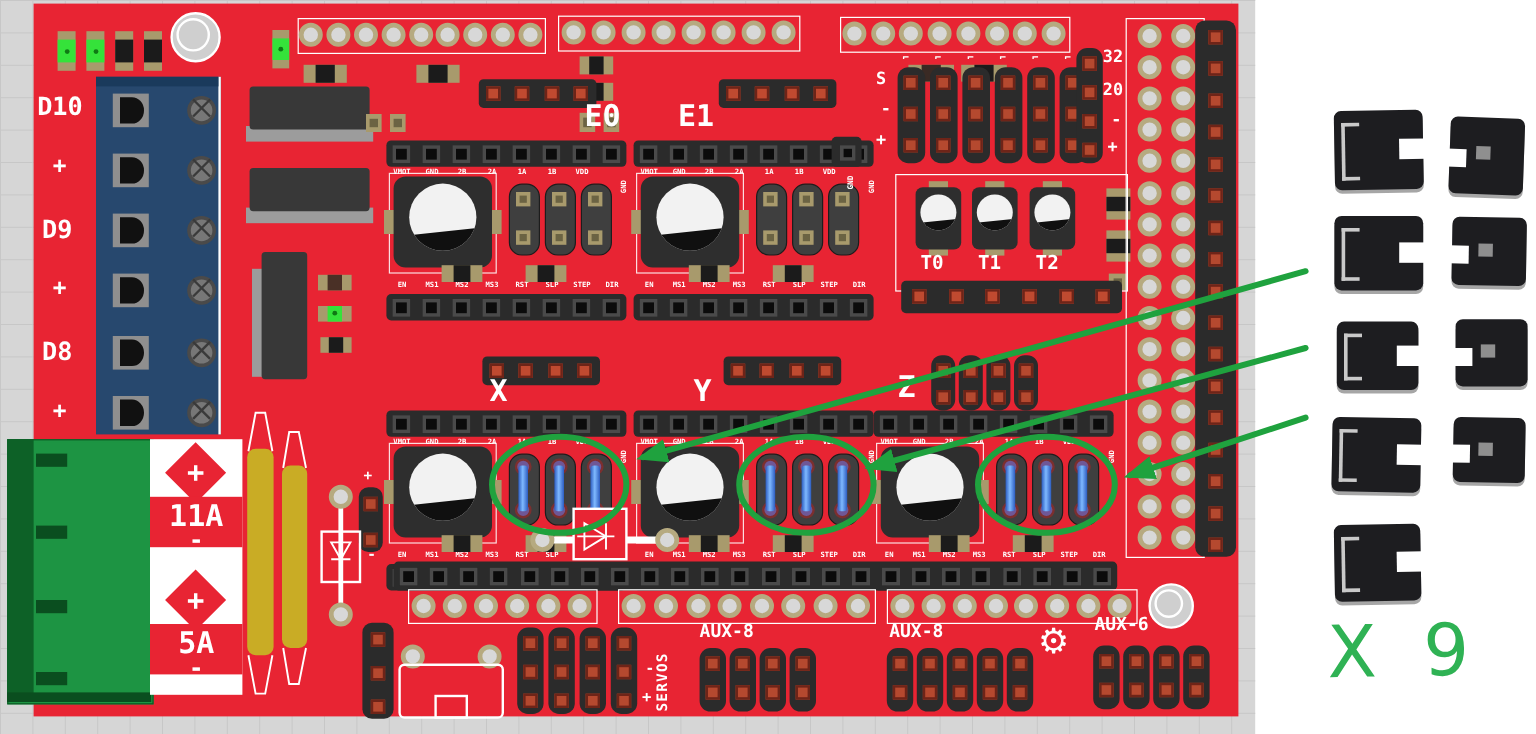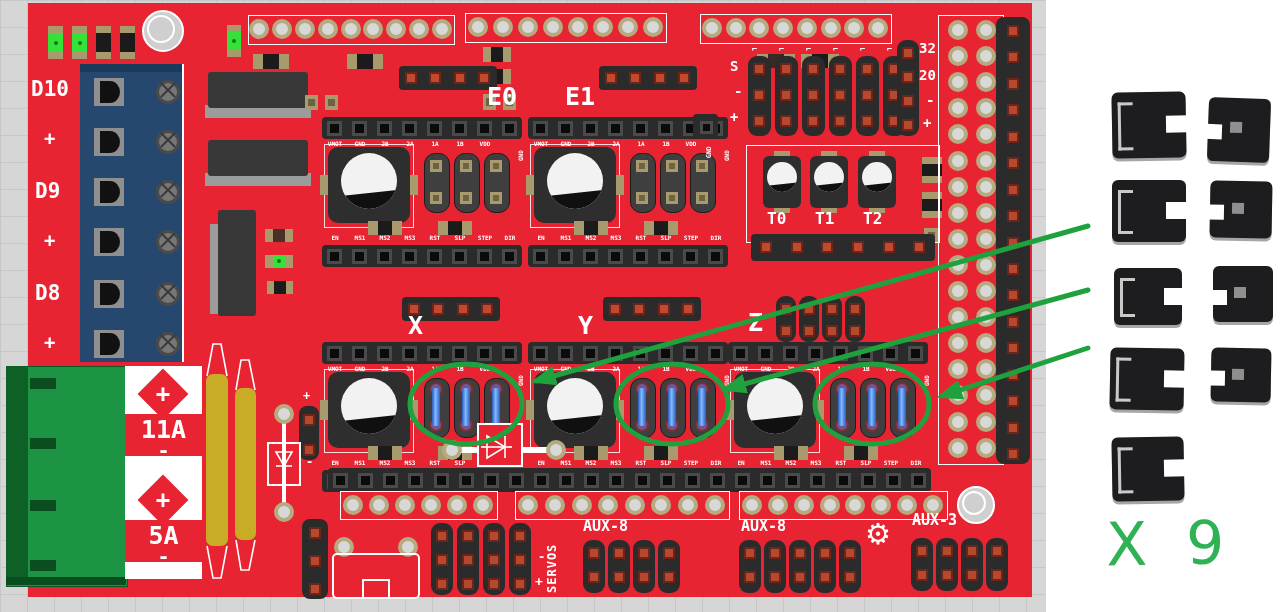--- a/index.html
+++ b/index.html
@@ -735,21 +735,21 @@
       <div class="lbl" style="position: absolute; left: 863px; top: 211px; font-size: 16px;">T2</div>
       <div class="lbl" style="position: absolute; left: 730px; top: 59px; font-size: 14px;">S</div>
       <div class="lbl" style="position: absolute; left: 734px; top: 84px; font-size: 14px;">-</div>
       <div class="lbl" style="position: absolute; left: 730px; top: 110px; font-size: 14px;">+</div>
       <div class="lbl" style="position: absolute; left: 919px; top: 41px; font-size: 14px;">32</div>
       <div class="lbl" style="position: absolute; left: 919px; top: 68px; font-size: 14px;">20</div>
       <div class="lbl" style="position: absolute; left: 926px; top: 93px; font-size: 14px;">-</div>
       <div class="lbl" style="position: absolute; left: 923px; top: 116px; font-size: 14px;">+</div>
       <div class="lbl" style="position: absolute; left: 583px; top: 519px; font-size: 15px;">AUX-8</div>
       <div class="lbl" style="position: absolute; left: 741px; top: 519px; font-size: 15px;">AUX-8</div>
-      <div class="lbl" style="position: absolute; left: 912px; top: 513px; font-size: 15px;">AUX-3</div>
+      <div class="lbl" style="position: absolute; left: 912px; top: 513px; font-size: 15px;">AUX-6</div>
       <div class="lbl" style="position: absolute; left: 546px; top: 593px; font-size: 12px; transform: rotate(-90deg); transform-origin: 0px 0px; letter-spacing: 1px;">SERVOS</div>
       <div class="lbl" style="position: absolute; left: 538px; top: 551px; font-size: 12px;">-</div>
       <div class="lbl" style="position: absolute; left: 535px; top: 575px; font-size: 13px;">+</div>
       <div class="lbl" style="position: absolute; left: 303px; top: 390px; font-size: 12px;">+</div>
       <div class="lbl" style="position: absolute; left: 306px; top: 456px; font-size: 12px;">-</div>
       <div style="position: absolute; left: 1112px; top: 92px; width: 74px; height: 66px; background: rgb(29, 29, 32); border-radius: 6px; transform: rotate(-1deg); box-shadow: rgba(0, 0, 0, 0.35) 0px 3px 0px;">
         <div style="position: absolute; left: 6px; top: 10px; width: 12px; height: 42px; border-top: 3px solid rgb(201, 201, 201); border-bottom: 3px solid rgb(201, 201, 201); border-left: 3px solid rgb(201, 201, 201); border-image: initial; border-right: none;"></div>
         <div style="position: absolute; right: -2px; top: 24px; width: 22.2px; height: 17px; background: rgb(255, 255, 255);"></div>
       </div>
       <div style="position: absolute; left: 1208px; top: 98px; width: 62px; height: 64px; background: rgb(29, 29, 32); border-radius: 6px; transform: rotate(2deg); box-shadow: rgba(0, 0, 0, 0.35) 0px 3px 0px;">

